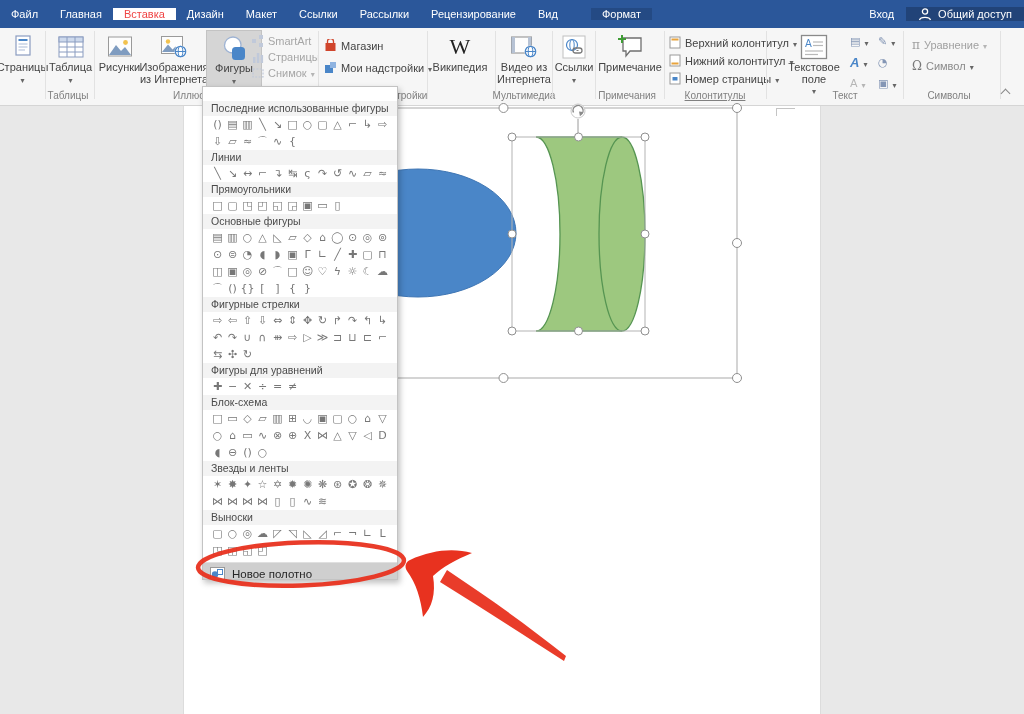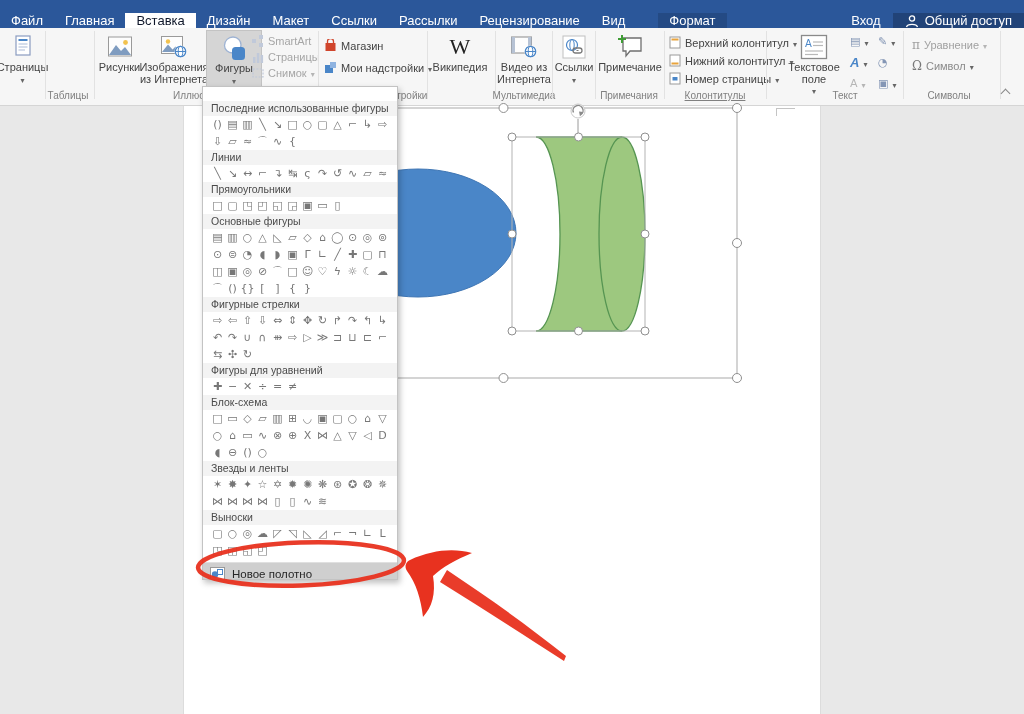--- a/index.html
+++ b/index.html
@@ -1,22 +1,22 @@
 <!DOCTYPE html>
 <html><head>
 <meta charset="utf-8">
 <style>
   html,body{margin:0;padding:0;background:#444;}
   #app{position:relative;width:1024px;height:714px;overflow:hidden;background:#e8e8e8;
        font-family:"Liberation Sans","DejaVu Sans",sans-serif;-webkit-font-smoothing:antialiased;}
   
   .titlebar{position:absolute;left:0;top:0;width:1024px;height:28px;background:#2b579a;
-            display:flex;align-items:flex-end;color:#fff;font-size:13px;z-index:6;}
+            display:flex;align-items:center;color:#fff;font-size:11px;z-index:6;}
   .tab{display:flex;align-items:center;padding:0 11px;cursor:default;white-space:nowrap;}
-  .tab.active{background:#fff;color:#0f172a;}
+  .tab.active{background:#fff;color:#ef4444;}
   .tab.contextual{background:rgba(0,0,0,.14);margin-left:22px;}
   .tb-search{display:flex;align-items:center;gap:7px;margin-left:32px;color:rgba(255,255,255,.85);white-space:nowrap;}
   .tb-right{margin-left:auto;display:flex;align-items:stretch;}
   .tb-signin{display:flex;align-items:center;padding:0 12px;}
   .tb-share{display:flex;align-items:center;gap:6px;padding:0 12px;background:rgba(0,0,0,.22);}
   
   .ribbon{position:absolute;left:0;top:28px;width:1024px;height:77px;background:#f6f6f6;
           border-bottom:1px solid #d5d5d5;z-index:1;font-size:11px;color:#444;}
   .rsep{position:absolute;top:3px;height:68px;width:1px;background:#e2e2e2;}
   .glabel{position:absolute;top:62px;font-size:10px;color:#808080;text-align:center;white-space:nowrap;}
@@ -99,20 +99,34 @@
           <line x1="5.5" y1="9" x2="14.5" y2="9" stroke="#b9c6dd" stroke-width="1.2"></line>
           <line x1="5.5" y1="12" x2="14.5" y2="12" stroke="#b9c6dd" stroke-width="1.2"></line>
           <line x1="5.5" y1="15" x2="12" y2="15" stroke="#b9c6dd" stroke-width="1.2"></line>
         </svg>
       </span>
       <span>Страницы</span>
       <span class="dd"></span>
     </div>
     <div class="rsep" style="left:45px;"></div>
 
+    <div class="bigbtn" style="left:48px;width:45px;">
+      <span class="bicon">
+        <svg width="26" height="23" viewBox="0 0 26 23">
+          <rect x="1" y="1" width="24" height="20" fill="#fff" stroke="#8a9cc0"></rect>
+          <rect x="1" y="1" width="24" height="5" fill="#cdd9ec" stroke="#8a9cc0"></rect>
+          <line x1="9" y1="1" x2="9" y2="21" stroke="#8a9cc0"></line>
+          <line x1="17" y1="1" x2="17" y2="21" stroke="#8a9cc0"></line>
+          <line x1="1" y1="11" x2="25" y2="11" stroke="#8a9cc0"></line>
+          <line x1="1" y1="16" x2="25" y2="16" stroke="#8a9cc0"></line>
+        </svg>
+      </span>
+      <span>Таблица</span>
+      <span class="dd"></span>
+    </div>
     <div class="glabel" style="left:40px;width:56px;">Таблицы</div>
     <div class="rsep" style="left:94px;"></div>
 
     <div class="bigbtn" style="left:97px;width:45px;text-align:center;">
       <span class="bicon">
         <svg width="26" height="24" viewBox="0 0 26 24">
           <rect x="1.5" y="2" width="23" height="19" fill="#fdfdfd" stroke="#9a9a9a"></rect>
           <circle cx="18.5" cy="7.5" r="2.4" fill="#f2c24e"></circle>
           <path d="M2 20 L9 10 L14 16 L18 12 L24 20 Z" fill="#7f9cc0"></path>
         </svg>
@@ -238,21 +252,21 @@
 
     <div class="bigbtn" style="left:598px;width:64px;">
       <span class="bicon">
         <svg width="26" height="26" viewBox="0 0 26 26">
           <path d="M6 4 H24 V17 H13 L9 22 V17 H6 Z" fill="#fff" stroke="#6f6f6f" stroke-width="1.3"></path>
           <path d="M5 1 V9 M1 5 H9" stroke="#3f9c35" stroke-width="2"></path>
         </svg>
       </span>
       <span>Примечание</span>
     </div>
-    <div class="glabel" style="left:589px;width:80px;">Примечания</div>
+    <div class="glabel" style="left:576px;width:80px;text-align:right;">Примечания</div>
     <div class="rsep" style="left:664px;"></div>
 
     <div class="smallrow" style="left:669px;top:7px;">
       <span class="gicon">
         <svg width="12" height="13" viewBox="0 0 12 13">
             <rect x="1" y="1" width="10" height="11" fill="#fff" stroke="#9a9a9a"></rect>
             <rect x="2.5" y="2.5" width="7" height="2" fill="#e8a33d"></rect>
           </svg>
       </span>
       <span>Верхний колонтитул</span>

